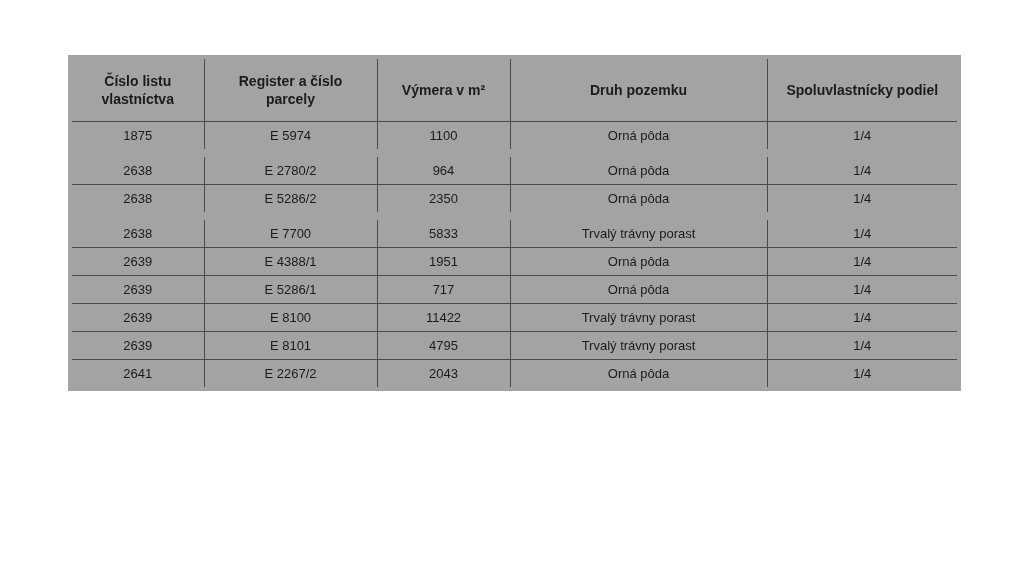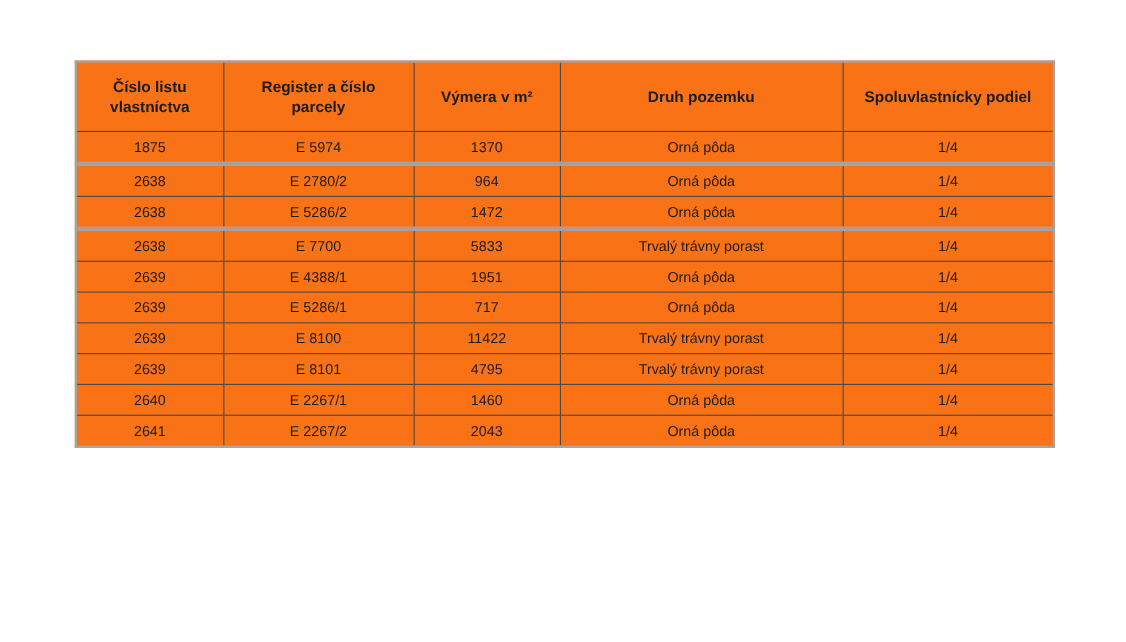--- a/index.html
+++ b/index.html
@@ -16,22 +16,22 @@
   }
   .page {
     position: absolute;
     left: 68px;
     top: 55px;
   }
   table.reg-table {
     border-collapse: collapse;
     table-layout: fixed;
     width: 889px;
-    border: 2px solid #a3a3a3;
-    background: #f97316;
+    border: 4px solid #a3a3a3;
+    background: #a3a3a3;
   }
   table.reg-table + table.reg-table {
   }
   .reg-table th,
   .reg-table td {
     border: 1.5px solid #4a4a4a;
     text-align: center;
     vertical-align: middle;
     color: #1b1b1b;
     overflow: hidden;
@@ -72,21 +72,21 @@
         <th>Register a číslo parcely</th>
         <th>Výmera v m²</th>
         <th>Druh pozemku</th>
         <th>Spoluvlastnícky podiel</th>
       </tr>
     </thead>
     <tbody>
         <tr>
           <td>1875</td>
           <td>E 5974</td>
-          <td>1370</td>
+          <td>1100</td>
           <td>Orná pôda</td>
           <td>1/4</td>
         </tr>
       </tbody>
   </table>
 
   <table class="reg-table">
     <colgroup>
       <col style="width:134px">
       <col style="width:173px">
@@ -98,21 +98,21 @@
         <tr>
           <td>2638</td>
           <td>E 2780/2</td>
           <td>964</td>
           <td>Orná pôda</td>
           <td>1/4</td>
         </tr>
         <tr>
           <td>2638</td>
           <td>E 5286/2</td>
-          <td>1472</td>
+          <td>2350</td>
           <td>Orná pôda</td>
           <td>1/4</td>
         </tr>
       </tbody>
   </table>
 
   <table class="reg-table">
     <colgroup>
       <col style="width:134px">
       <col style="width:173px">
@@ -150,27 +150,20 @@
           <td>1/4</td>
         </tr>
         <tr>
           <td>2639</td>
           <td>E 8101</td>
           <td>4795</td>
           <td>Trvalý trávny porast</td>
           <td>1/4</td>
         </tr>
         <tr>
-          <td>2640</td>
-          <td>E 2267/1</td>
-          <td>1460</td>
-          <td>Orná pôda</td>
-          <td>1/4</td>
-        </tr>
-        <tr>
           <td>2641</td>
           <td>E 2267/2</td>
           <td>2043</td>
           <td>Orná pôda</td>
           <td>1/4</td>
         </tr>
       </tbody>
   </table>
 
 </div>

